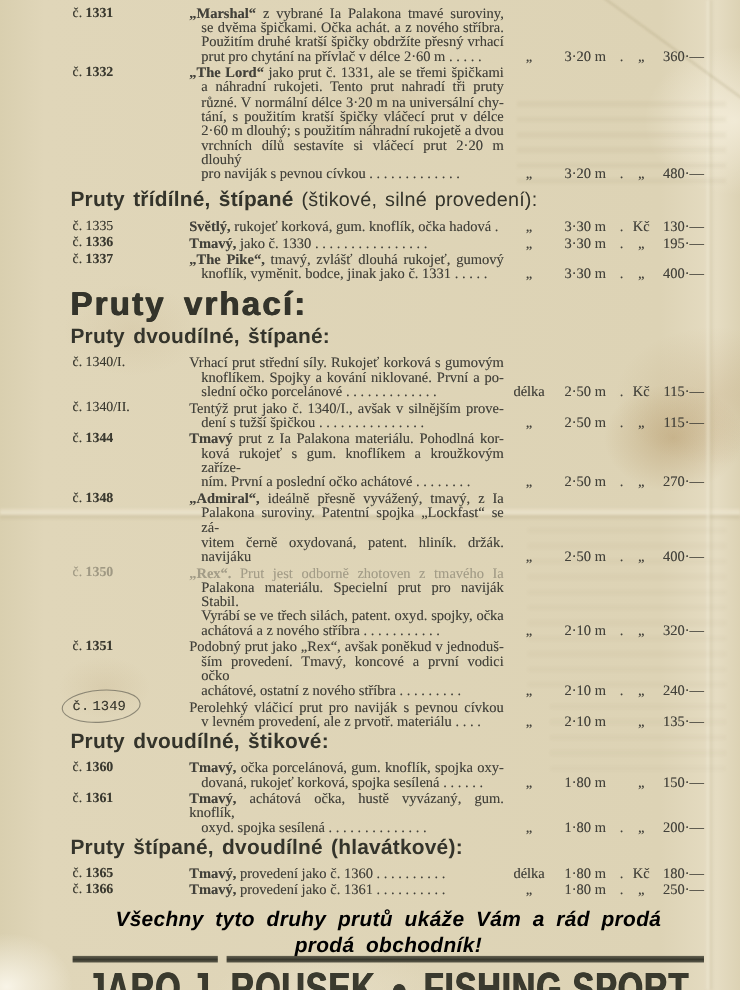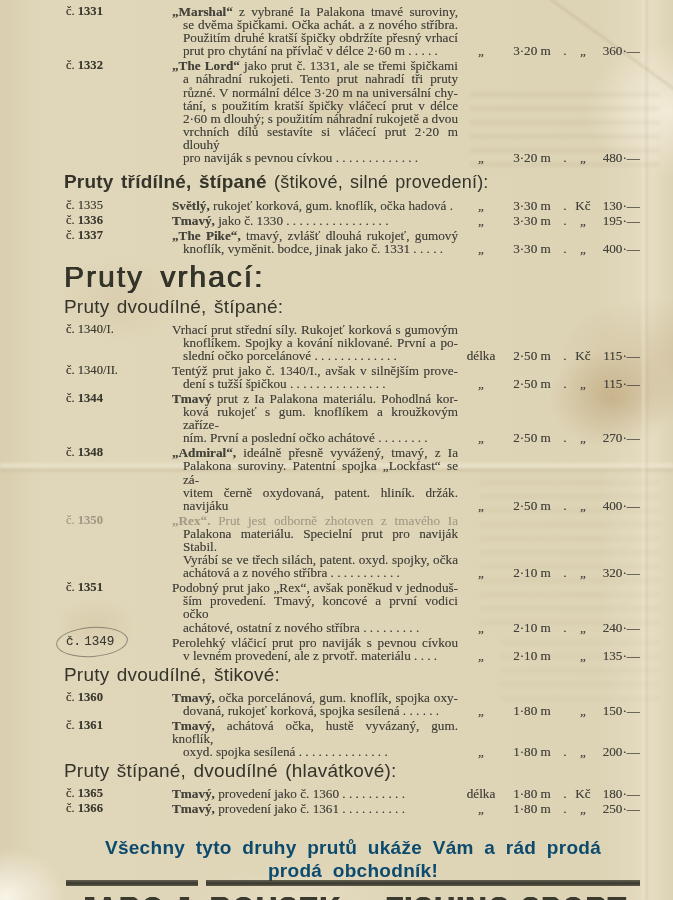--- a/index.html
+++ b/index.html
@@ -35,23 +35,23 @@
   .g2{left:480px;top:480px;width:180px;height:150px;opacity:.35;}
   .g3{left:500px;top:640px;width:160px;height:70px;opacity:.3;}
 
   .page{position:relative;display:flex;flex-direction:column;box-sizing:border-box;
     height:900px;padding:5px 33px 14px 66px;color:#42413a;}
 
   
   .heading{font-family:"Liberation Sans",sans-serif;color:#34342b;}
   .h-sub{font-size:19px;font-weight:700;margin:7px 0 6px -2px;letter-spacing:.2px;word-spacing:2px;}
   .h-sub .hs{font-weight:400;font-size:18px;}
-  .h-main{font-size:30px;font-weight:400;margin:4px 0 2px -2px;letter-spacing:2px;word-spacing:6px;
+  .h-main{font-size:30px;font-weight:700;margin:4px 0 2px -2px;letter-spacing:2px;word-spacing:6px;
     text-shadow:.6px 0 0 currentColor,-.3px 0 0 currentColor;}
-  .h-sub2{font-size:19px;font-weight:400;margin:2px 0 5px -2px;letter-spacing:.2px;word-spacing:2px;}
+  .h-sub2{font-size:19px;font-weight:700;margin:2px 0 5px -2px;letter-spacing:.2px;word-spacing:2px;}
 
   
   .row{display:flex;align-items:flex-start;margin-bottom:2px;
     font-size:13.2px;line-height:13.1px;text-shadow:0 0 .5px rgba(66,65,58,.45);}
   .num{flex:0 0 58px;white-space:nowrap;font-size:12.6px;color:#3a392f;}
   .num .ni{margin-left:3px;}
   .num .ni.b{font-weight:700;}
   .desc{flex:0 0 334px;}
   .line{text-align:justify;text-align-last:justify;margin-left:48px;}
   .line.cont{padding-left:11px;}
@@ -63,22 +63,22 @@
   .psep{flex:0 0 10px;text-align:center;}
   .pcur{flex:0 0 26px;text-align:center;}
   .pamt{flex:1;text-align:right;}
 
   .row.faded-row .num,.row.faded-row .line0{opacity:.38;filter:blur(.4px);}
   .row.circled .num{position:relative;font-family:Liberation Mono, monospace;}
   .row.circled .num::after{content:"";position:absolute;left:-10px;right:-4px;top:-9px;bottom:-8px;
     border:1.6px solid rgba(104,101,88,.7);border-radius:50%;transform:rotate(-4deg);}
 
   
-  .closing{font-family:"Liberation Sans",sans-serif;font-weight:700;color:#0c4a6e;
-    text-align:center;font-size:19px;line-height:19px;margin-top:20px;word-spacing:5px;letter-spacing:.3px;}
+  .closing{font-family:"Liberation Sans",sans-serif;font-weight:700;color:#000000;
+    text-align:center;font-size:19px;line-height:19px;margin-top:9px;word-spacing:5px;letter-spacing:.3px;font-style:italic;}
   .closing .c2{margin-top:4px;}
 
   
   .footer{margin-top:auto;}
   .rule{display:flex;height:6px;}
   .rule .seg{background:linear-gradient(180deg,rgba(58,58,46,.75),rgba(48,48,38,.95) 55%,rgba(58,58,46,.8));}
   .rule-top .s1{flex:0 0 132px;margin-right:8px;}
   .rule-top .s2{flex:1;}
   .rule-bottom{height:7px;margin-top:5px;}
   .rule-bottom .s1{flex:0 0 385px;margin-right:9px;}

